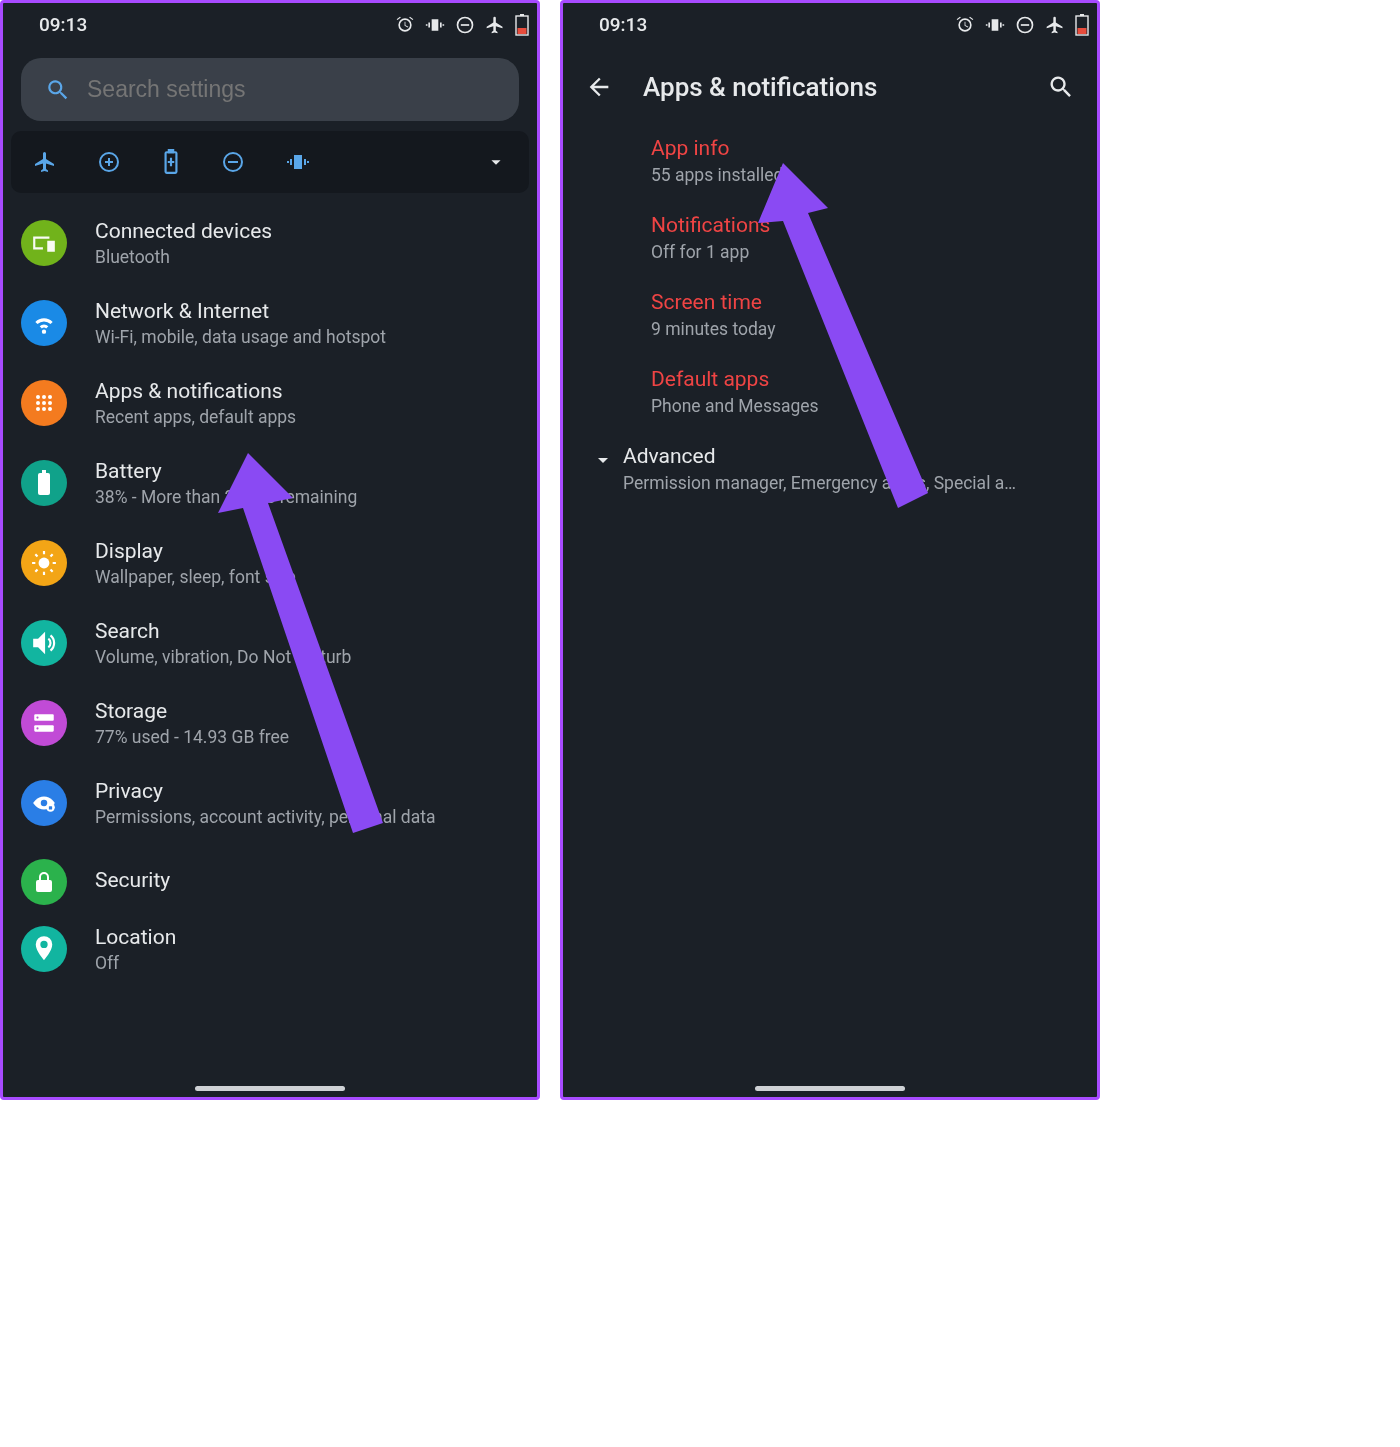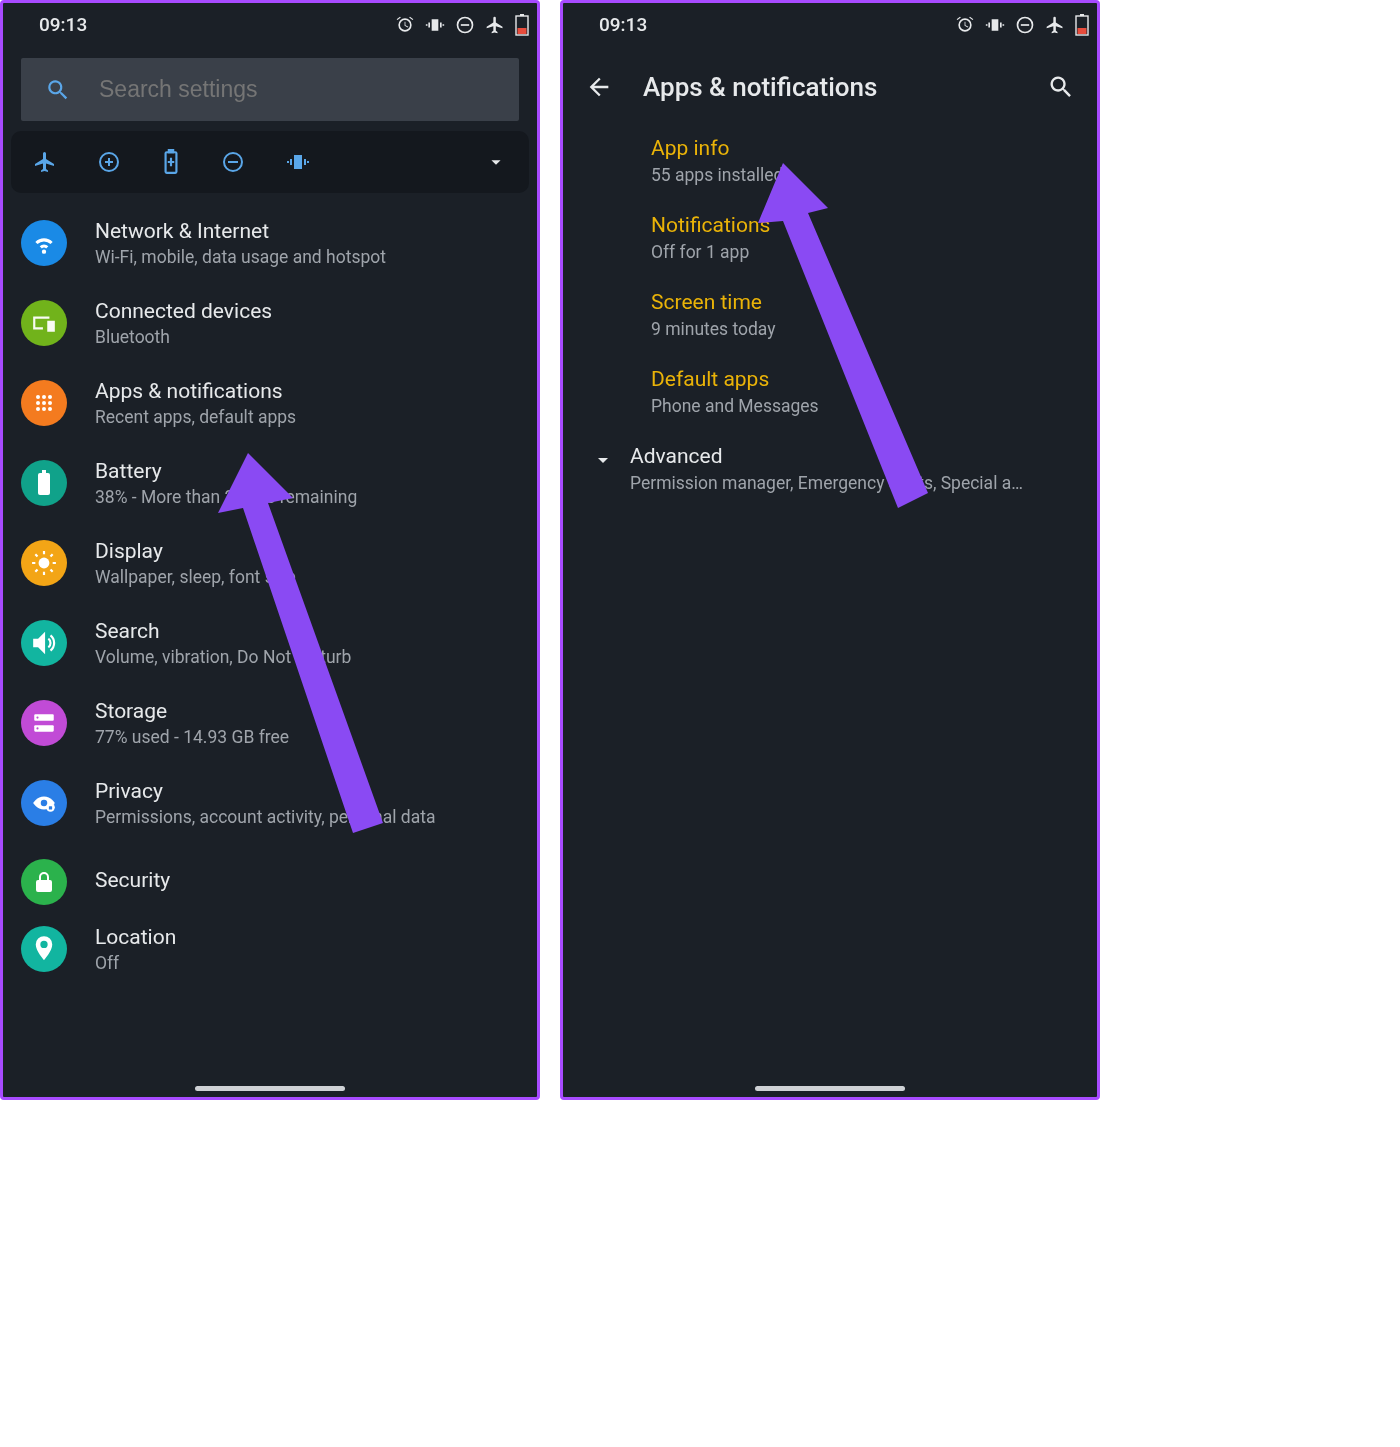--- a/index.html
+++ b/index.html
@@ -31,25 +31,25 @@
     font-size: 19px;
     font-weight: 500;
     color: #e7e9eb;
   }
   .status-icons { display: flex; gap: 10px; align-items: center; }
   .status-icons svg { fill: #e7e9eb; }
   .batt-red { fill: #e74c3c !important; }
   .search-box {
     margin: 14px 18px 10px;
     background: #3a4049;
-    border-radius: 2px;
+    border-radius: 20px;
     display: flex;
     align-items: center;
     padding: 18px 24px;
-    gap: 28px;
+    gap: 16px;
   }
   .search-box input {
     background: transparent;
     border: none;
     outline: none;
     font-size: 23px;
     color: #a7adb4;
     flex: 1;
   }
   .quick-tiles {
@@ -82,26 +82,26 @@
   .header2 {
     display: flex;
     align-items: center;
     gap: 30px;
     padding: 28px 22px 20px;
   }
   .header2 .title2 { font-size: 26px; font-weight: 500; flex: 1; }
   .sub-row {
     padding: 14px 20px 14px 88px;
   }
-  .sub-row .t { font-size: 21px; color: #eab308; margin-bottom: 5px; }
+  .sub-row .t { font-size: 21px; color: #ef4444; margin-bottom: 5px; }
   .sub-row .s { font-size: 17.5px; color: #9fa4ab; }
   .adv-row {
     display: flex;
     align-items: flex-start;
-    gap: 15px;
+    gap: 8px;
     padding: 14px 18px 14px 28px;
   }
   .adv-row .chev { margin-top: 4px; }
   .adv-text .t { font-size: 21px; color: #e7e9eb; margin-bottom: 5px; }
   .adv-text .s { font-size: 17.5px; color: #9fa4ab; white-space: nowrap; overflow: hidden; text-overflow: ellipsis; max-width: 400px; }
   .nav-handle {
     position: absolute;
     bottom: 6px;
     left: 50%;
     transform: translateX(-50%);
@@ -174,40 +174,40 @@
     <svg width="26" height="24" viewBox="0 0 24 24" fill="#5aa6e8">
           <path d="M8 5h8v14H8zM4 9h2v6H4zM18 9h2v6h-2zM1 11h2v2H1zM21 11h2v2h-2z"></path>
         </svg>
     <div class="spacer"></div>
     <svg width="22" height="22" viewBox="0 0 24 24" fill="#e7e9eb">
           <path d="M7 10l5 5 5-5z"></path>
         </svg>
   </div>
 
   <div class="setting-row">
+    <div class="setting-icon" style="background:#71b31b">
+      <svg width="26" height="26" viewBox="0 0 24 24" fill="#fff">
+            <path d="M4 6h13v2H4zM4 6v10h7v2H2V6zM15 10h7v10h-7zM17 12h3v6h-3z" fill="#fff" opacity="0.95"></path>
+          </svg>
+    </div>
+    <div class="setting-text">
+      <div class="title">Connected devices</div>
+      <div class="sub">Bluetooth</div>
+    </div>
+  </div>
+
+  <div class="setting-row">
     <div class="setting-icon" style="background:#1a8ae6">
       <svg width="26" height="26" viewBox="0 0 24 24" fill="#fff">
             <path d="M12 18a2 2 0 102 2 2 2 0 00-2-2zm-8-7l2 2a8.5 8.5 0 0112 0l2-2a11.3 11.3 0 00-16 0zm4 4l2 2a3 3 0 014 0l2-2a6 6 0 00-8 0z"></path>
           </svg>
     </div>
     <div class="setting-text">
       <div class="title">Network &amp; Internet</div>
       <div class="sub">Wi-Fi, mobile, data usage and hotspot</div>
-    </div>
-  </div>
-
-  <div class="setting-row">
-    <div class="setting-icon" style="background:#71b31b">
-      <svg width="26" height="26" viewBox="0 0 24 24" fill="#fff">
-            <path d="M4 6h13v2H4zM4 6v10h7v2H2V6zM15 10h7v10h-7zM17 12h3v6h-3z" fill="#fff" opacity="0.95"></path>
-          </svg>
-    </div>
-    <div class="setting-text">
-      <div class="title">Connected devices</div>
-      <div class="sub">Bluetooth</div>
     </div>
   </div>
 
   <div class="setting-row">
     <div class="setting-icon" style="background:#f47b1f">
       <svg width="24" height="24" viewBox="0 0 24 24" fill="#fff">
             <circle cx="6" cy="6" r="2"></circle>
             <circle cx="12" cy="6" r="2"></circle>
             <circle cx="18" cy="6" r="2"></circle>
             <circle cx="6" cy="12" r="2"></circle>

